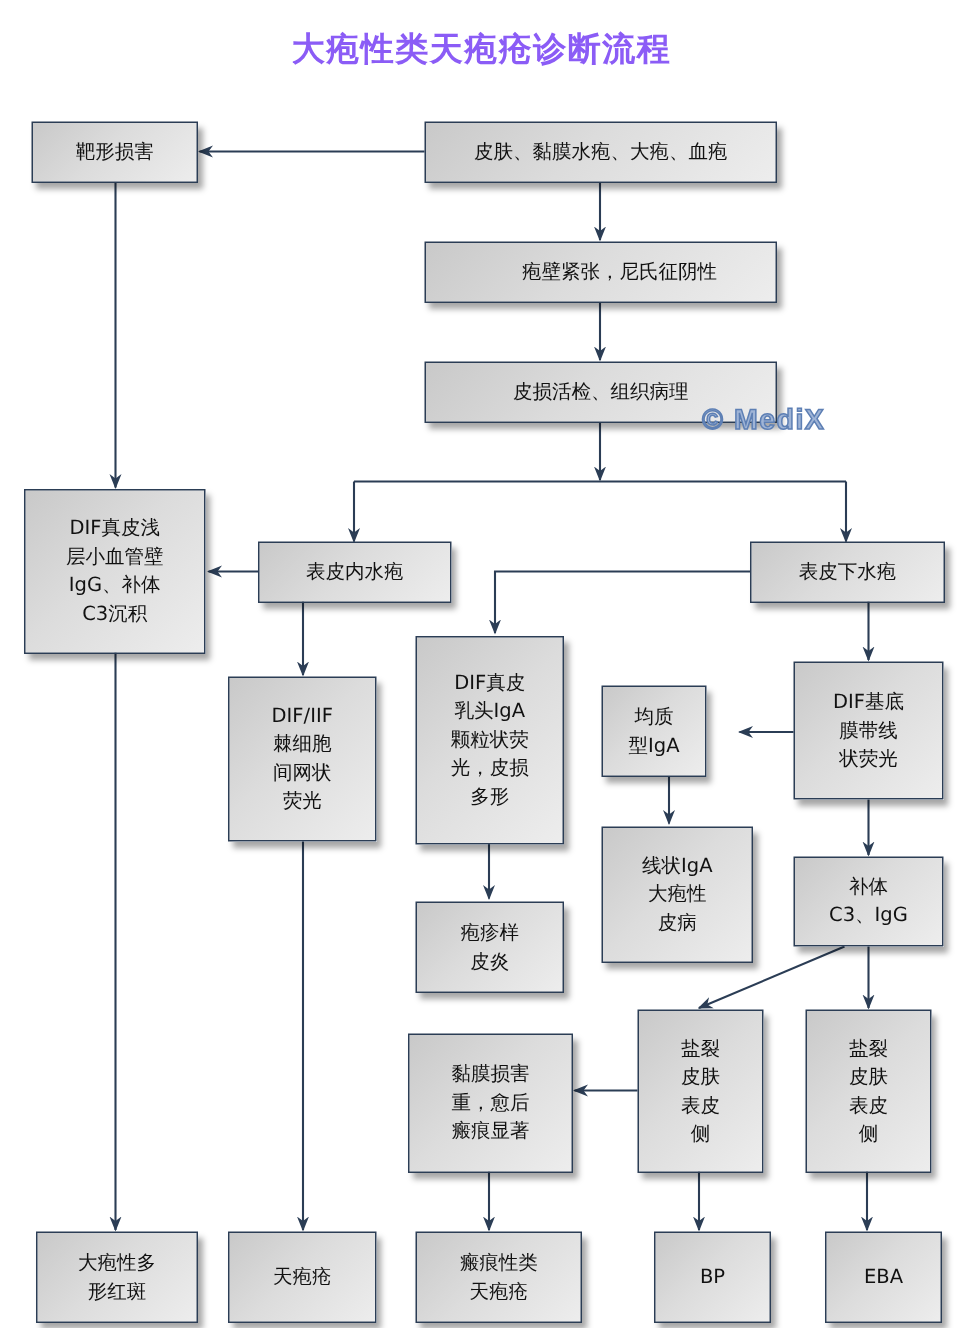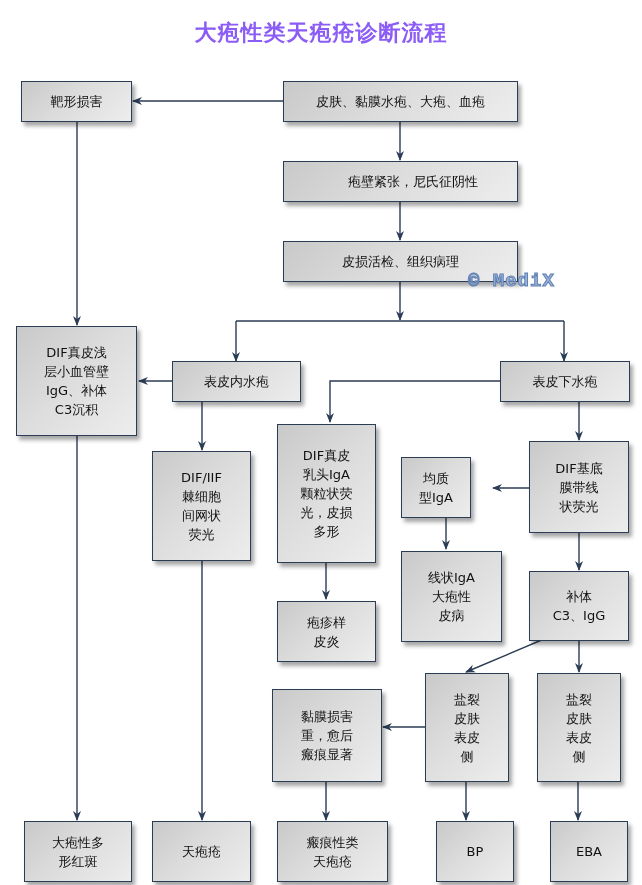--- a/index.html
+++ b/index.html
@@ -7,21 +7,21 @@
          font-family: "DejaVu Sans", "Liberation Sans", sans-serif; }
   .title { position: absolute; left: 0; top: 18px; width: 642px; text-align: center;
            font-size: 22px; font-weight: bold; color: #8b5cf6; letter-spacing: 1px; }
   svg.wires { position: absolute; left: 0; top: 0; width: 642px; height: 885px; pointer-events: none; }
   .node { position: absolute; box-sizing: border-box; border: 1px solid #2b3d55;
           background: linear-gradient(135deg, #c9c9c9 0%, #dcdcdc 45%, #ededed 100%);
           box-shadow: 3px 4px 4px rgba(0,0,0,0.35);
           display: flex; align-items: center; justify-content: center; text-align: center;
           font-size: 13px; line-height: 19px; color: #111; white-space: pre-line; }
   .watermark { position: absolute; left: 468px; top: 270px; font-size: 19px; font-weight: bold;
-               font-family: Liberation Mono, monospace;
+               font-family: Liberation Sans, sans-serif;
                color: #9fb4d6; -webkit-text-stroke: 1px #5d7fb4; letter-spacing: 1px; }
 </style>
 </head>
 <body>
 
 <div class="title">大疱性类天疱疮诊断流程</div>
 
 <svg class="wires" viewBox="0 0 642 885">
   <defs>
     <marker id="ah" markerWidth="10" markerHeight="10" refX="9" refY="5" orient="auto" markerUnits="userSpaceOnUse">
@@ -97,21 +97,21 @@
 型IgA</div>
 <div class="node" style="left:529px;top:441px;width:100px;height:92px;">DIF基底
 膜带线
 状荧光</div>
 
 <div class="node" style="left:277px;top:601px;width:99px;height:61px;">疱疹样
 皮炎</div>
 <div class="node" style="left:401px;top:551px;width:101px;height:91px;">线状IgA
 大疱性
 皮病</div>
-<div class="node" style="left:529px;top:571px;width:100px;height:70px;">补体
+<div class="node" style="left:529px;top:571px;width:100px;height:60px;">补体
 C3、IgG</div>
 
 <div class="node" style="left:272px;top:689px;width:110px;height:93px;">黏膜损害
 重，愈后
 瘢痕显著</div>
 <div class="node" style="left:425px;top:673px;width:84px;height:109px;">盐裂
 皮肤
 表皮
 侧</div>
 <div class="node" style="left:537px;top:673px;width:84px;height:109px;">盐裂

